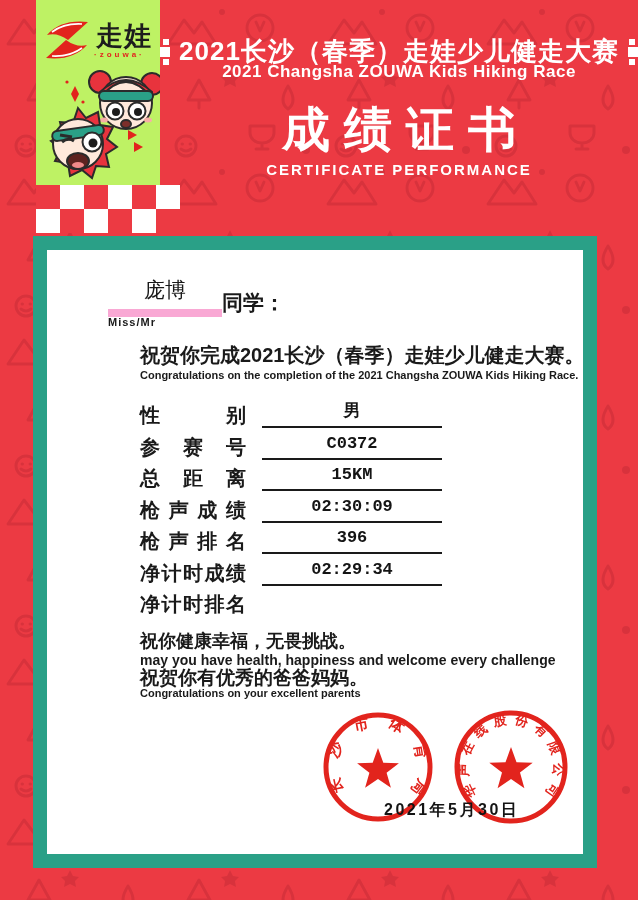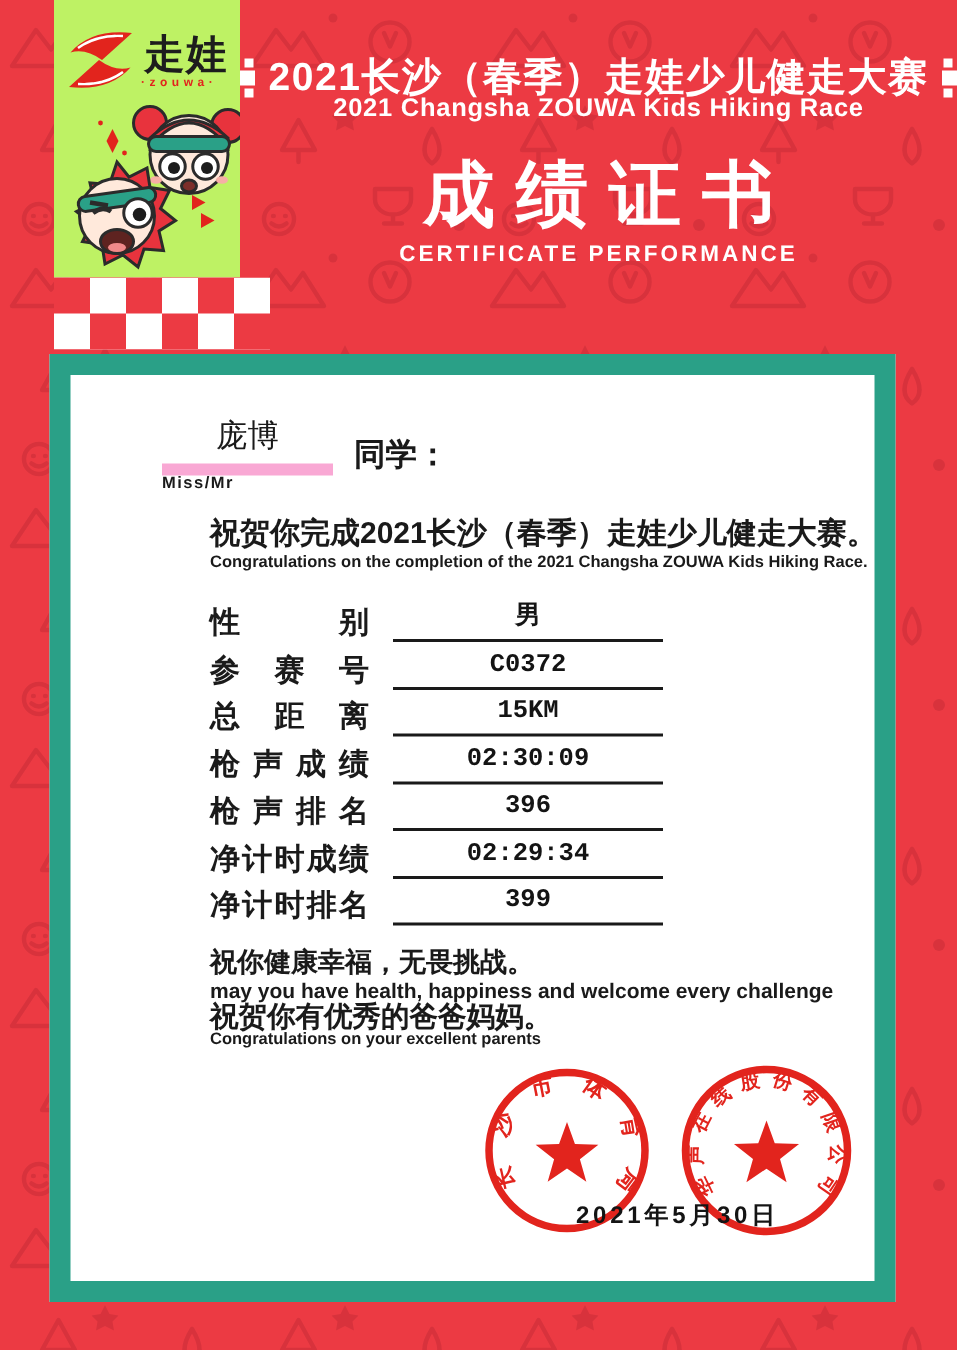--- a/index.html
+++ b/index.html
@@ -38,21 +38,21 @@
   .cert-cn{position:absolute;left:0;top:98px;width:100%;font-size:48px;font-weight:900;letter-spacing:14px;text-indent:14px;}
   .cert-en{position:absolute;left:0;top:161px;width:100%;font-size:15px;font-weight:800;letter-spacing:2px;}
   
   .frame{
     position:absolute;left:33px;top:236px;width:564px;height:632px;z-index:2;
     background:#fff;border:14px solid #2AA087;box-sizing:border-box;
   }
   .name-block{position:absolute;left:108px;top:276px;z-index:3;}
   .name-line{display:inline-block;width:114px;height:33px;border-bottom:8px solid #f9a8d4;text-align:center;vertical-align:bottom;}
   .name-value{font-family:"DejaVu Serif","Liberation Serif",serif;font-size:21px;color:#1a1a1a;}
-  .salutation{display:inline-block;font-size:21px;font-weight:900;color:#1a1a1a;vertical-align:bottom;margin-left:14px;}
+  .salutation{display:inline-block;font-size:21px;font-weight:900;color:#1a1a1a;vertical-align:bottom;margin-left:0;}
   .name-hint{position:absolute;left:0;top:40px;font-size:11px;font-weight:800;letter-spacing:1px;color:#1a1a1a;}
   .congrats-cn{position:absolute;left:140px;top:342px;width:440px;font-size:20px;font-weight:900;color:#1a1a1a;z-index:3;white-space:nowrap;}
   .congrats-en{position:absolute;left:140px;top:369px;width:440px;font-size:11px;font-weight:800;color:#1a1a1a;z-index:3;white-space:nowrap;}
   .results{position:absolute;left:140px;top:0;z-index:3;}
   .row{position:absolute;left:0;width:302px;height:28px;display:flex;align-items:flex-end;}
   .f-label{width:106px;font-size:20px;font-weight:900;color:#1a1a1a;text-align:justify;text-align-last:justify;line-height:26px;}
   .f-line{flex:1;margin-left:16px;border-bottom:2px solid #1a1a1a;text-align:center;height:26px;}
   .f-value{font-family:"Liberation Mono","DejaVu Sans Mono",monospace;font-size:17px;font-weight:700;color:#141414;line-height:24px;}
   .wish-cn1{position:absolute;left:140px;top:629px;font-size:18px;font-weight:900;color:#1a1a1a;z-index:3;white-space:nowrap;}
   .wish-en1{position:absolute;left:140px;top:652px;font-size:14px;font-weight:800;color:#1a1a1a;z-index:3;white-space:nowrap;}
@@ -191,21 +191,20 @@
   <div class="row" style="top:526px">
     <span class="f-label">枪声排名</span>
     <span class="f-line"><span class="f-value">396</span></span>
   </div>
   <div class="row" style="top:558px">
     <span class="f-label">净计时成绩</span>
     <span class="f-line"><span class="f-value">02:29:34</span></span>
   </div>
   <div class="row" style="top:589px">
     <span class="f-label">净计时排名</span>
-    <span class="f-line"><span class="f-value">399</span></span>
   </div>
 </div>
 
 <div class="wish-cn1">祝你健康幸福，无畏挑战。</div>
 <div class="wish-en1">may you have health, happiness and welcome every challenge</div>
 <div class="wish-cn2">祝贺你有优秀的爸爸妈妈。</div>
 <div class="wish-en2">Congratulations on your excellent parents</div>
 
 <svg class="seal seal-left" width="114" height="114" xmlns="http://www.w3.org/2000/svg">
   <circle cx="57" cy="57" r="52" fill="none" stroke="#E2241D" stroke-width="5"></circle>

